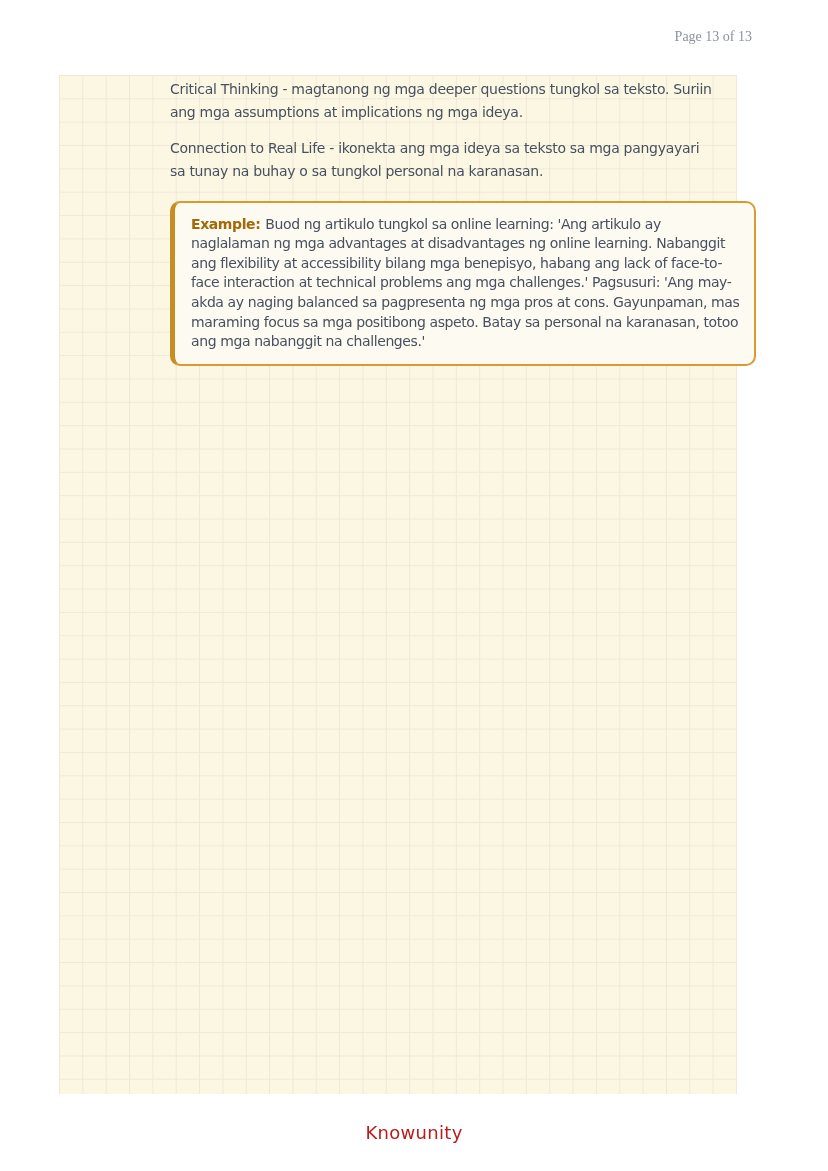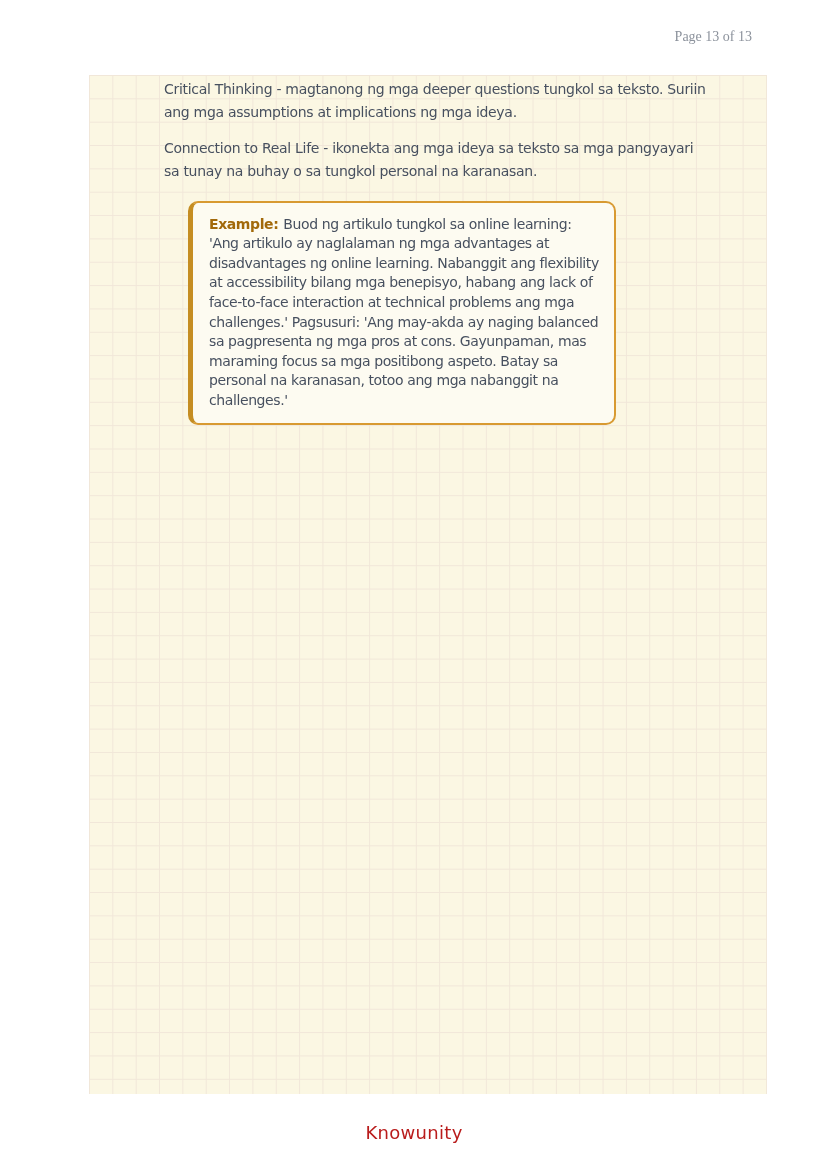--- a/index.html
+++ b/index.html
@@ -13,50 +13,50 @@
   .page-number {
     position: absolute;
     top: 29px;
     right: 76px;
     font-family: "Liberation Serif", "DejaVu Serif", serif;
     font-size: 14px;
     color: #8c929c;
   }
   .paper {
     position: absolute;
-    left: 89px;
+    left: 59px;
     top: 75px;
     width: 678px;
     height: 1019px;
     background-color: #fbf7e3;
     background-image:
       linear-gradient(to right, #f1e7d9 1px, transparent 1px),
       linear-gradient(to bottom, #f1e7d9 1px, transparent 1px);
     background-size: 23.35px 23.35px;
+    padding-left: 36px;
   }
   .content {
     padding: 3px 0 0 75px;
   }
   .para {
     width: 545px;
     font-size: 14px;
     letter-spacing: -0.3px;
     line-height: 23.4px;
     color: #47505f;
     margin-bottom: 12px;
   }
   .example-box {
     margin-top: 17px;
-    width: 428px;
+    width: 586px;
     background: #fdfbf1;
     border: 2px solid #d89a31;
     border-left: 5px solid #c58d22;
     border-radius: 10px;
     padding: 12px 11px 12px 16px;
-    margin-left: 24px;
   }
   .example-text {
     font-size: 14px;
     letter-spacing: -0.4px;
     line-height: 19.6px;
     color: #47505f;
   }
   .example-label {
     color: #a2690a;
     font-weight: bold;

